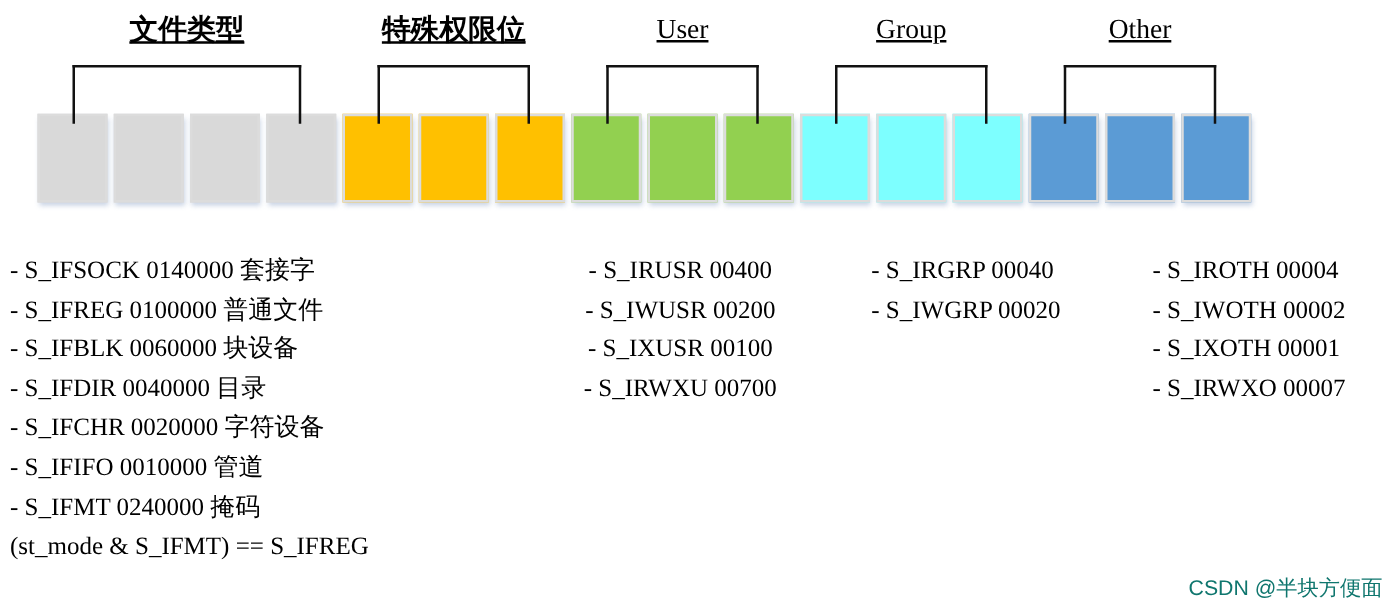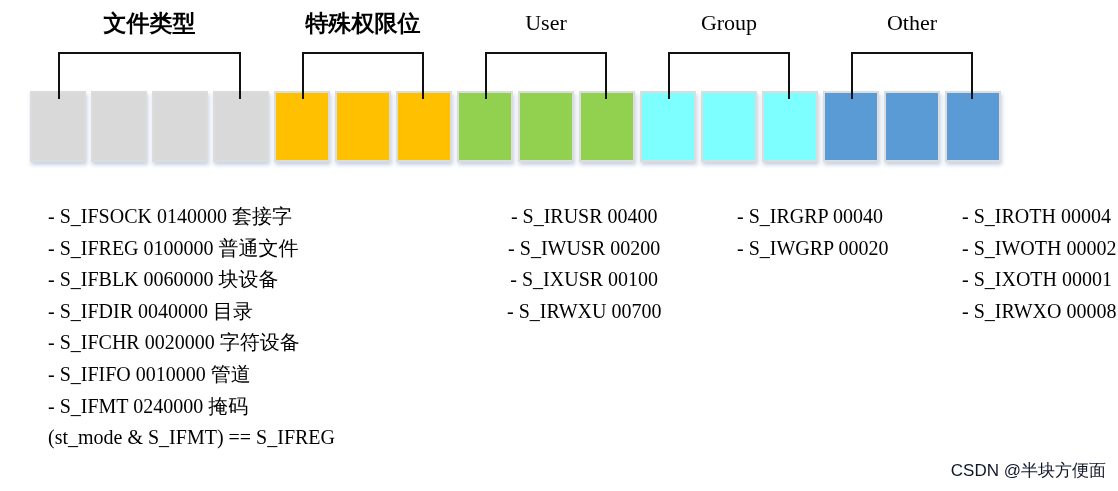--- a/index.html
+++ b/index.html
@@ -8,20 +8,21 @@
     background: #ffffff;
   }
   .canvas {
     position: relative;
     width: 1118px;
     height: 491px;
     background: #ffffff;
     overflow: hidden;
     font-family: "Liberation Serif", "DejaVu Serif", serif;
     color: #000000;
+    text-decoration: underline;
   }
 
   
   .bit-row {
     display: flex;
     gap: 5px;
     padding: 8px 0 0 30px;
   }
   .group {
     display: flex;
@@ -64,39 +65,38 @@
     border: 2px solid #dcdcdc;
     box-shadow: 1px 3px 4px rgba(130, 155, 195, 0.45);
   }
 
   
   .col {
     position: absolute;
     top: 201px;
     white-space: nowrap;
     font-size: 20px;
-    margin-left: 40px;
   }
   .col .line {
     line-height: 31.6px;
     height: 31.6px;
   }
   .col-filetypes { left: 8px; }
   .col-user      { left: 467px; text-align: center; }
   .col-group     { left: 697px; }
   .col-other     { left: 922px; }
 
   
   .watermark {
     position: absolute;
     right: 12px;
     bottom: 9px;
     font-family: "Liberation Sans", "DejaVu Sans", sans-serif;
     font-size: 17px;
-    color: #0f172a;
+    color: #0f766e;
   }
 </style>
 </head>
 <body>
 
 <div class="canvas">
 
   <div class="bit-row">
 
     <div class="group">
@@ -183,19 +183,19 @@
         <div class="line">- S_IWGRP 00020</div>
       </div>
   </div>
 
   <div class="col col-other">
     <div>
 
     <div class="line">- S_IROTH 00004</div>
         <div class="line">- S_IWOTH 00002</div>
         <div class="line">- S_IXOTH 00001</div>
-        <div class="line">- S_IRWXO 00008</div>
+        <div class="line">- S_IRWXO 00007</div>
       </div>
   </div>
 
   <div class="watermark">CSDN @半块方便面</div>
 
 </div>
 
 </body></html>

